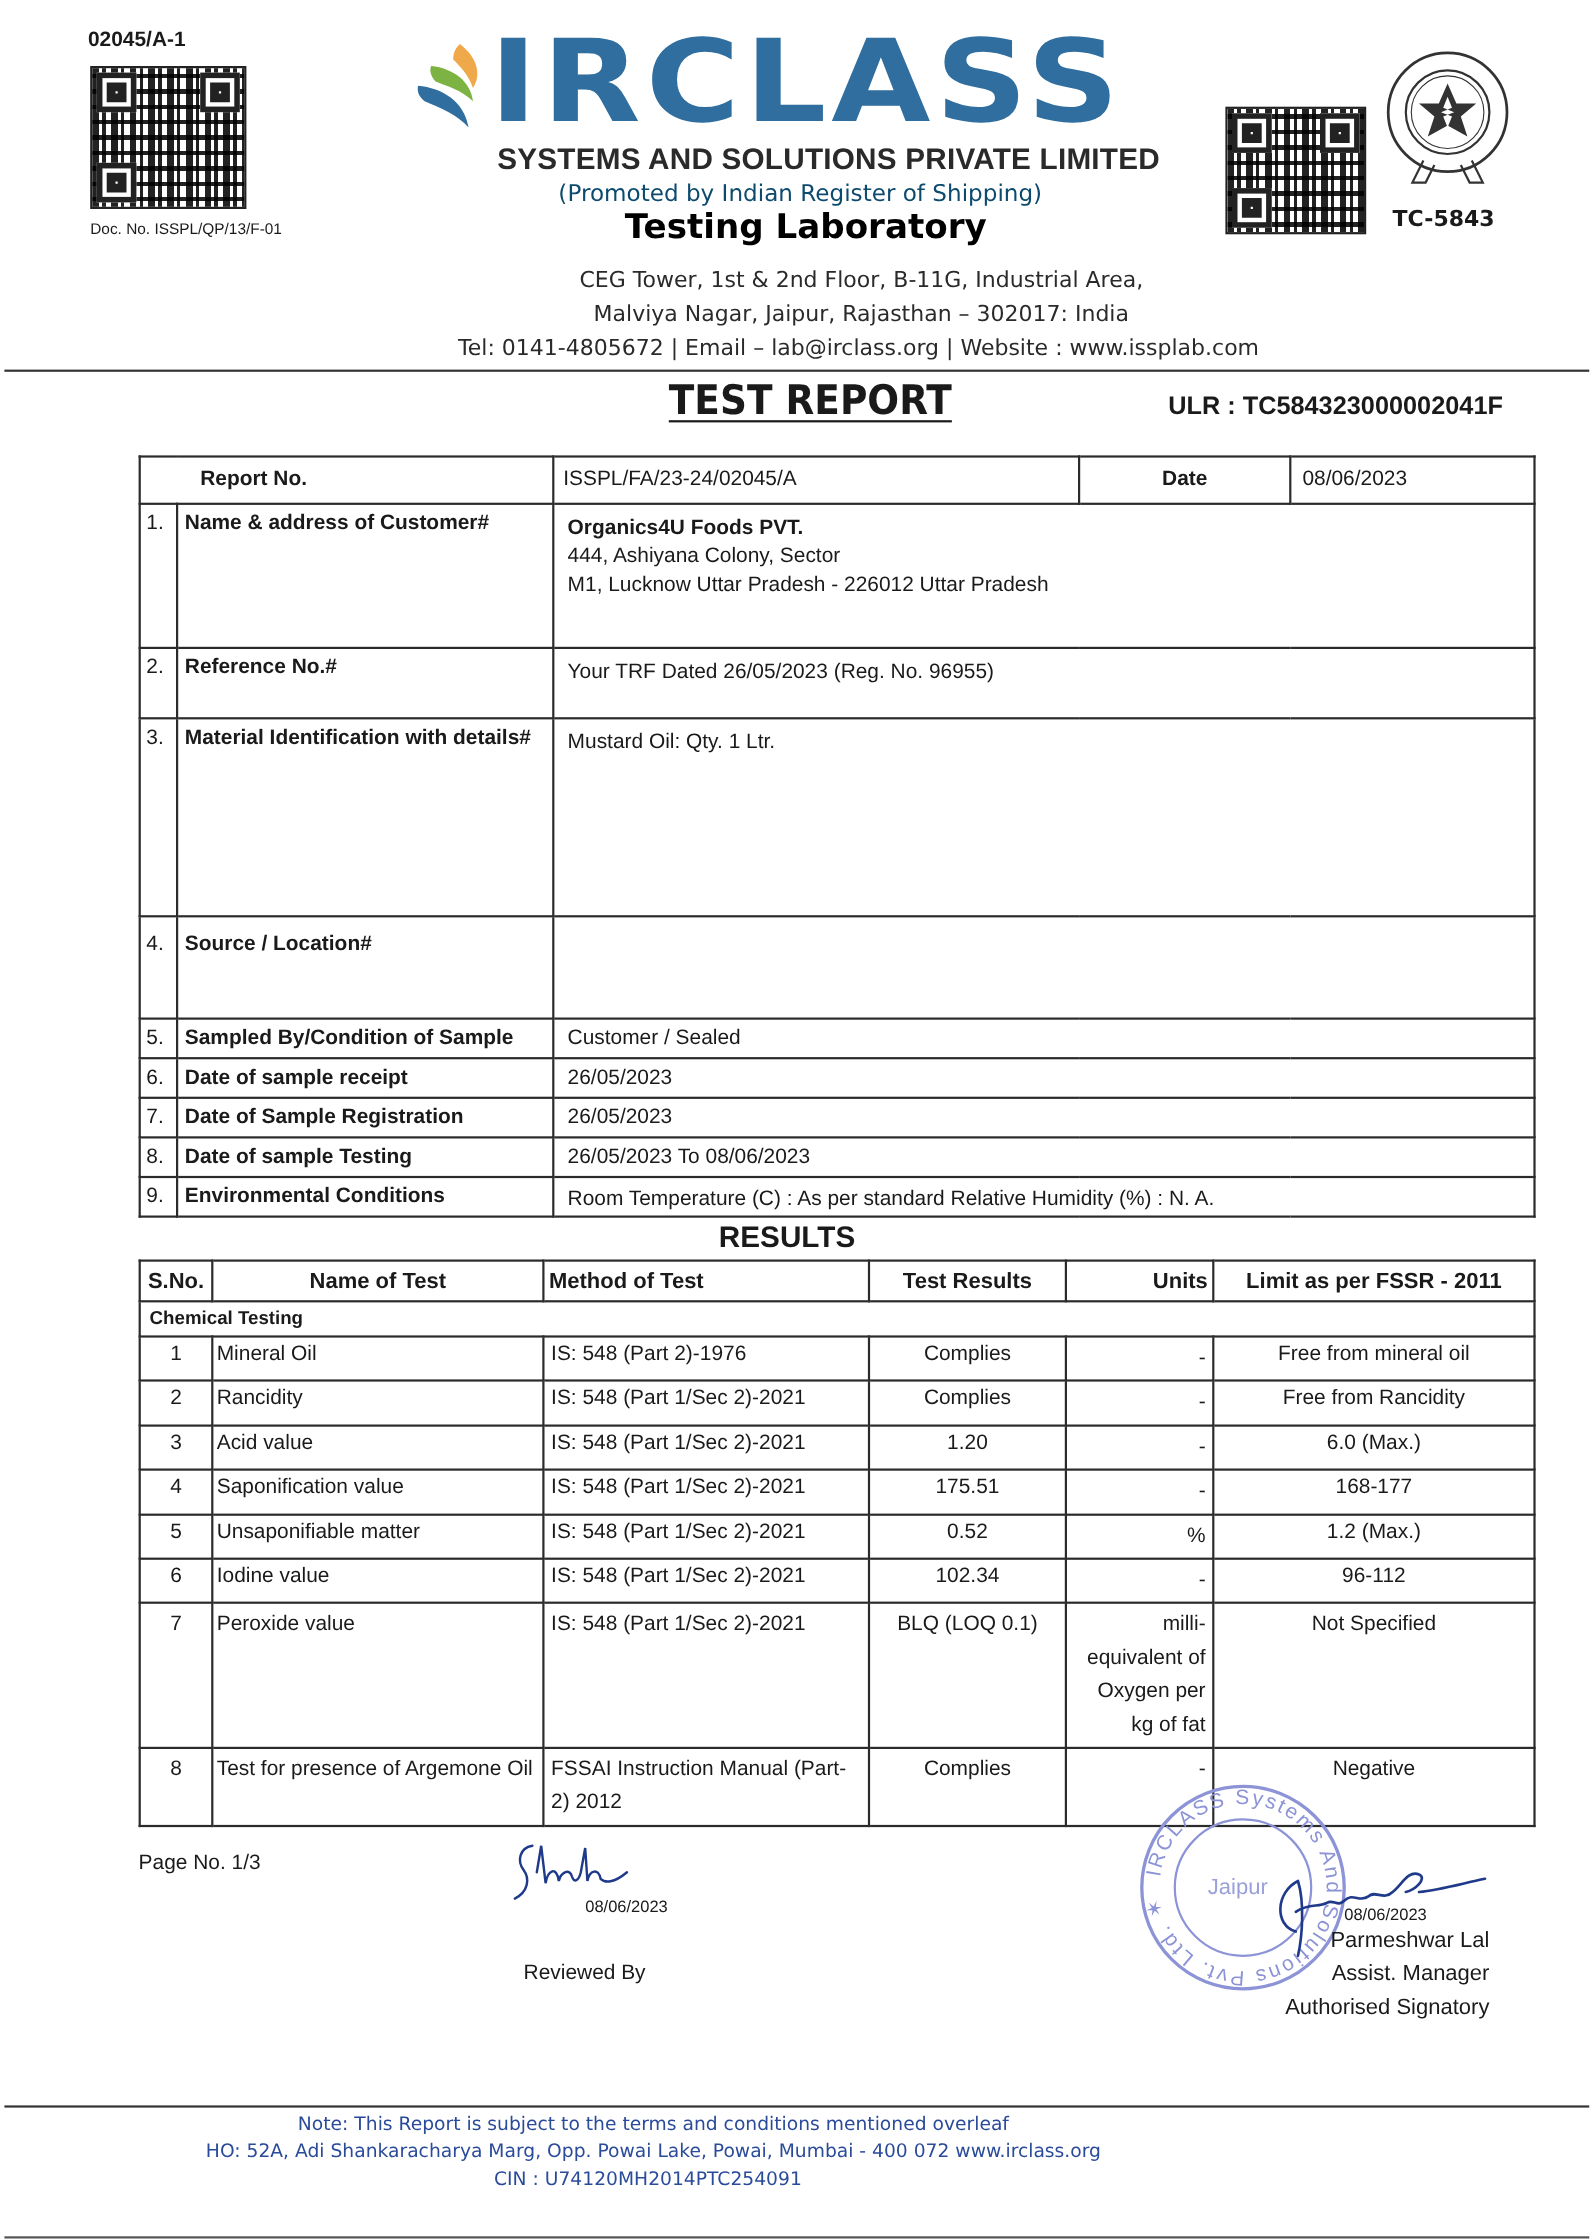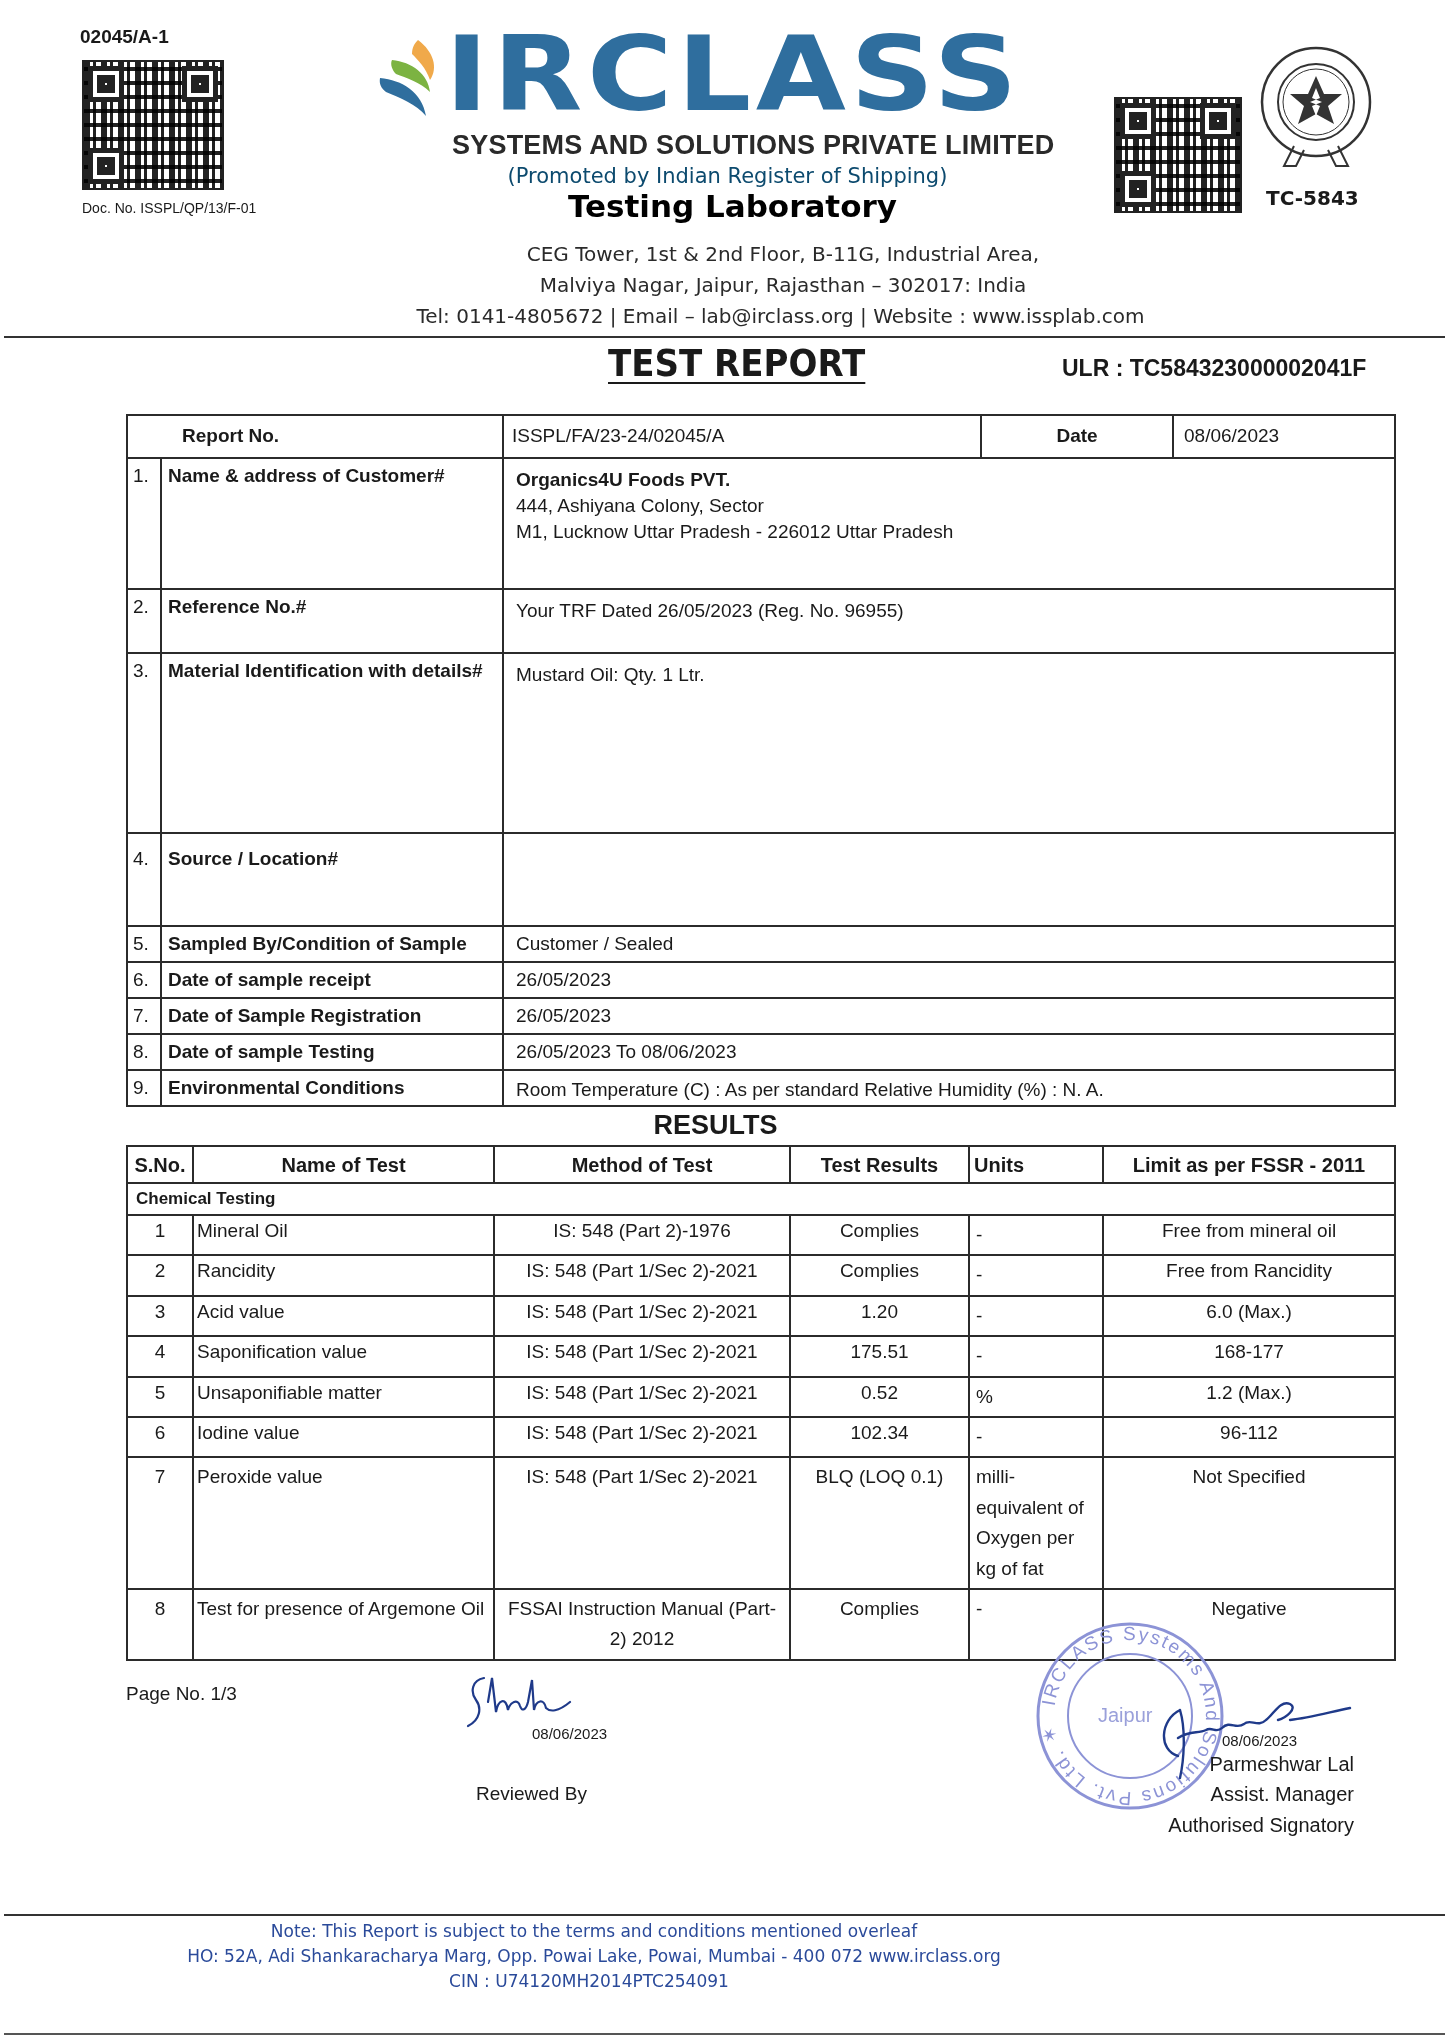--- a/index.html
+++ b/index.html
@@ -47,23 +47,23 @@
   .info .date-val { width: 200px; padding-top: 9px; }
   .line2 { margin-top: 4px; }
 
   .results-title { left: 0; width: 1381px; top: 1110px; text-align: center; font-size: 27px; font-weight: bold; padding-left: 50px; box-sizing: border-box; }
 
   .res { position: absolute; left: 126px; top: 1145px; width: 1270px; font-size: 19px; }
   .res td, .res th { border: 2px solid #2b2b2b; padding: 4px 6px; vertical-align: top; }
   .res th { font-weight: bold; font-size: 20px; padding: 7px 4px 5px; }
   .res .c-sno { width: 52px; text-align: center; }
   .res .c-name { width: 290px; text-align: left; }
-  .res .c-method { width: 282px; text-align: center; margin-left: 22px; }
+  .res .c-method { width: 282px; text-align: left; margin-left: 22px; }
   .res .c-result { width: 165px; text-align: center; }
-  .res .c-unit { width: 120px; text-align: left; }
+  .res .c-unit { width: 120px; text-align: right; }
   .res .c-limit { text-align: center; }
   .res .section { font-weight: bold; font-size: 17px; padding: 5px 8px; }
   .res .subsection { font-weight: bold; font-size: 17px; padding: 5px 8px 5px 62px; }
   .res td.c-name { padding-left: 3px; }
   .res td.c-unit { line-height: 1.6; }
   .multiline { line-height: 1.6; }
 
   
   .page-no { left: 126px; top: 1683px; font-size: 19px; }
   .sig1 { left: 466px; top: 1672px; width: 150px; height: 60px; }

